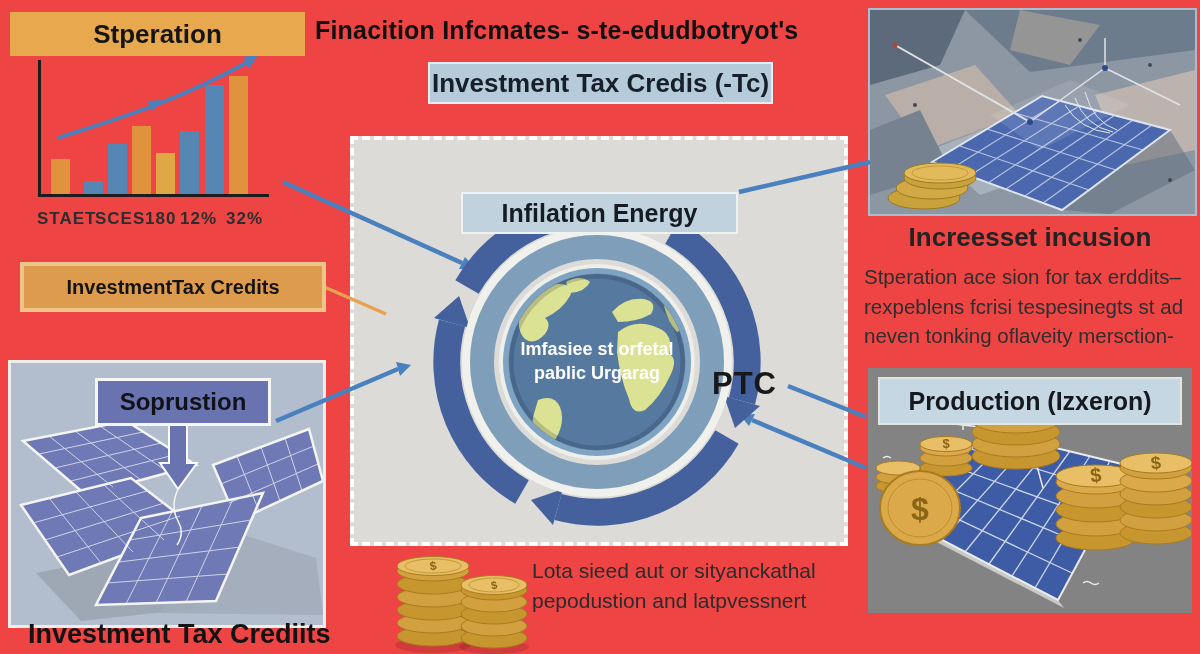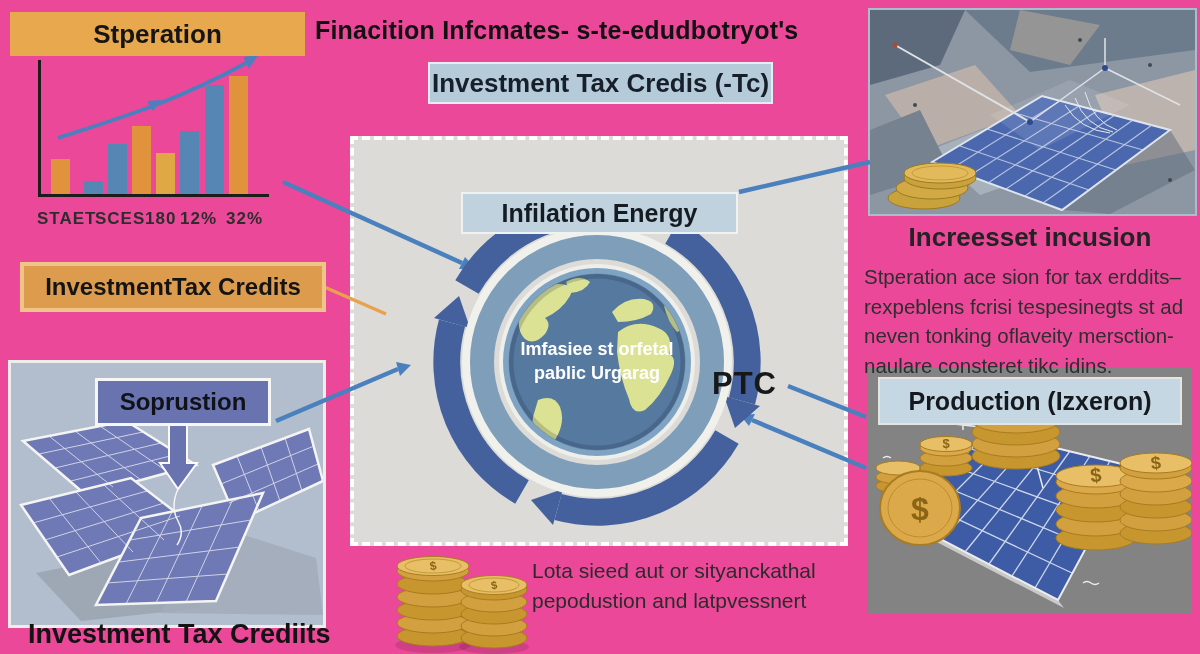--- a/index.html
+++ b/index.html
@@ -1,25 +1,25 @@
 <!DOCTYPE html>
 <html><head>
 <meta charset="utf-8">
 <style>
   html,body{margin:0;padding:0;background:#e8e7e3;}
-  .page{position:relative;width:1200px;height:654px;background:#ec4899;
+  .page{position:relative;width:1200px;height:654px;background:#ef4444;
         font-family:"Liberation Sans",sans-serif;overflow:hidden;}
   .dashedbox{position:absolute;left:350px;top:136px;width:490px;height:402px;
              background:#dcdbd7;border:4px dashed #ffffff;z-index:0;}
   .banner-orange{position:absolute;left:10px;top:12px;width:295px;height:44px;
                  background:#e7a84e;display:flex;align-items:center;justify-content:center;
                  font-weight:bold;font-size:26px;color:#151515;z-index:3;}
   .box-orange{position:absolute;left:20px;top:262px;width:298px;height:42px;
               background:#dd9b4e;border:4px solid #eec488;display:flex;align-items:center;
-              justify-content:center;font-weight:bold;font-size:24px;color:#141414;z-index:3;}
+              justify-content:center;font-weight:bold;font-size:20px;color:#141414;z-index:3;}
   .hdr-title{position:absolute;left:315px;top:16px;width:545px;font-weight:bold;
              font-size:25px;color:#111;z-index:3;letter-spacing:0.2px;}
   .hdr-sub{position:absolute;left:428px;top:62px;width:341px;height:38px;background:#b6cbd9;
            border:2px solid #e6edf0;display:flex;align-items:center;justify-content:center;
            font-weight:bold;font-size:26px;color:#17202a;z-index:3;}
   .cycle-label{position:absolute;left:461px;top:192px;width:273px;height:38px;background:#c0d2de;
            border:2px solid #eef2f3;display:flex;align-items:center;justify-content:center;
            font-weight:bold;font-size:25px;color:#151b22;z-index:3;}
   .ptc{position:absolute;left:712px;top:318px;font-weight:bold;font-size:31px;color:#17181a;
        z-index:3;letter-spacing:1px;margin-top:48px;}
@@ -182,21 +182,20 @@
         <ellipse cx="70" cy="163" rx="28" ry="7" fill="none" stroke="#c49a33"></ellipse>
       </g>
     </svg>
   </div>
 
   <div class="rt-heading">Increesset incusion</div>
   <div class="rt-para">
     <div>Stperation ace sion for tax erddits–</div>
     <div>rexpeblens fcrisi tespesinegts st ad</div>
     <div>neven tonking oflaveity mersction-</div>
-    <div>naulare consteret tikc idins.</div>
   </div>
 
   <div class="img-br">
     <svg width="324" height="245" viewBox="0 0 324 245">
       <rect width="324" height="245" fill="#838383"></rect>
       <polygon points="28,148 190,232 196,240 34,156" fill="#c9c9c9"></polygon>
       <polygon points="28,148 122,64 262,98 190,232" fill="#3e5ba6" stroke="#ececec" stroke-width="2"></polygon>
       <g stroke="#dfe6f2" stroke-width="1.3" opacity="0.9">
         <line x1="142" y1="69" x2="51" y2="160"></line>
           <line x1="162" y1="74" x2="74" y2="172"></line>

